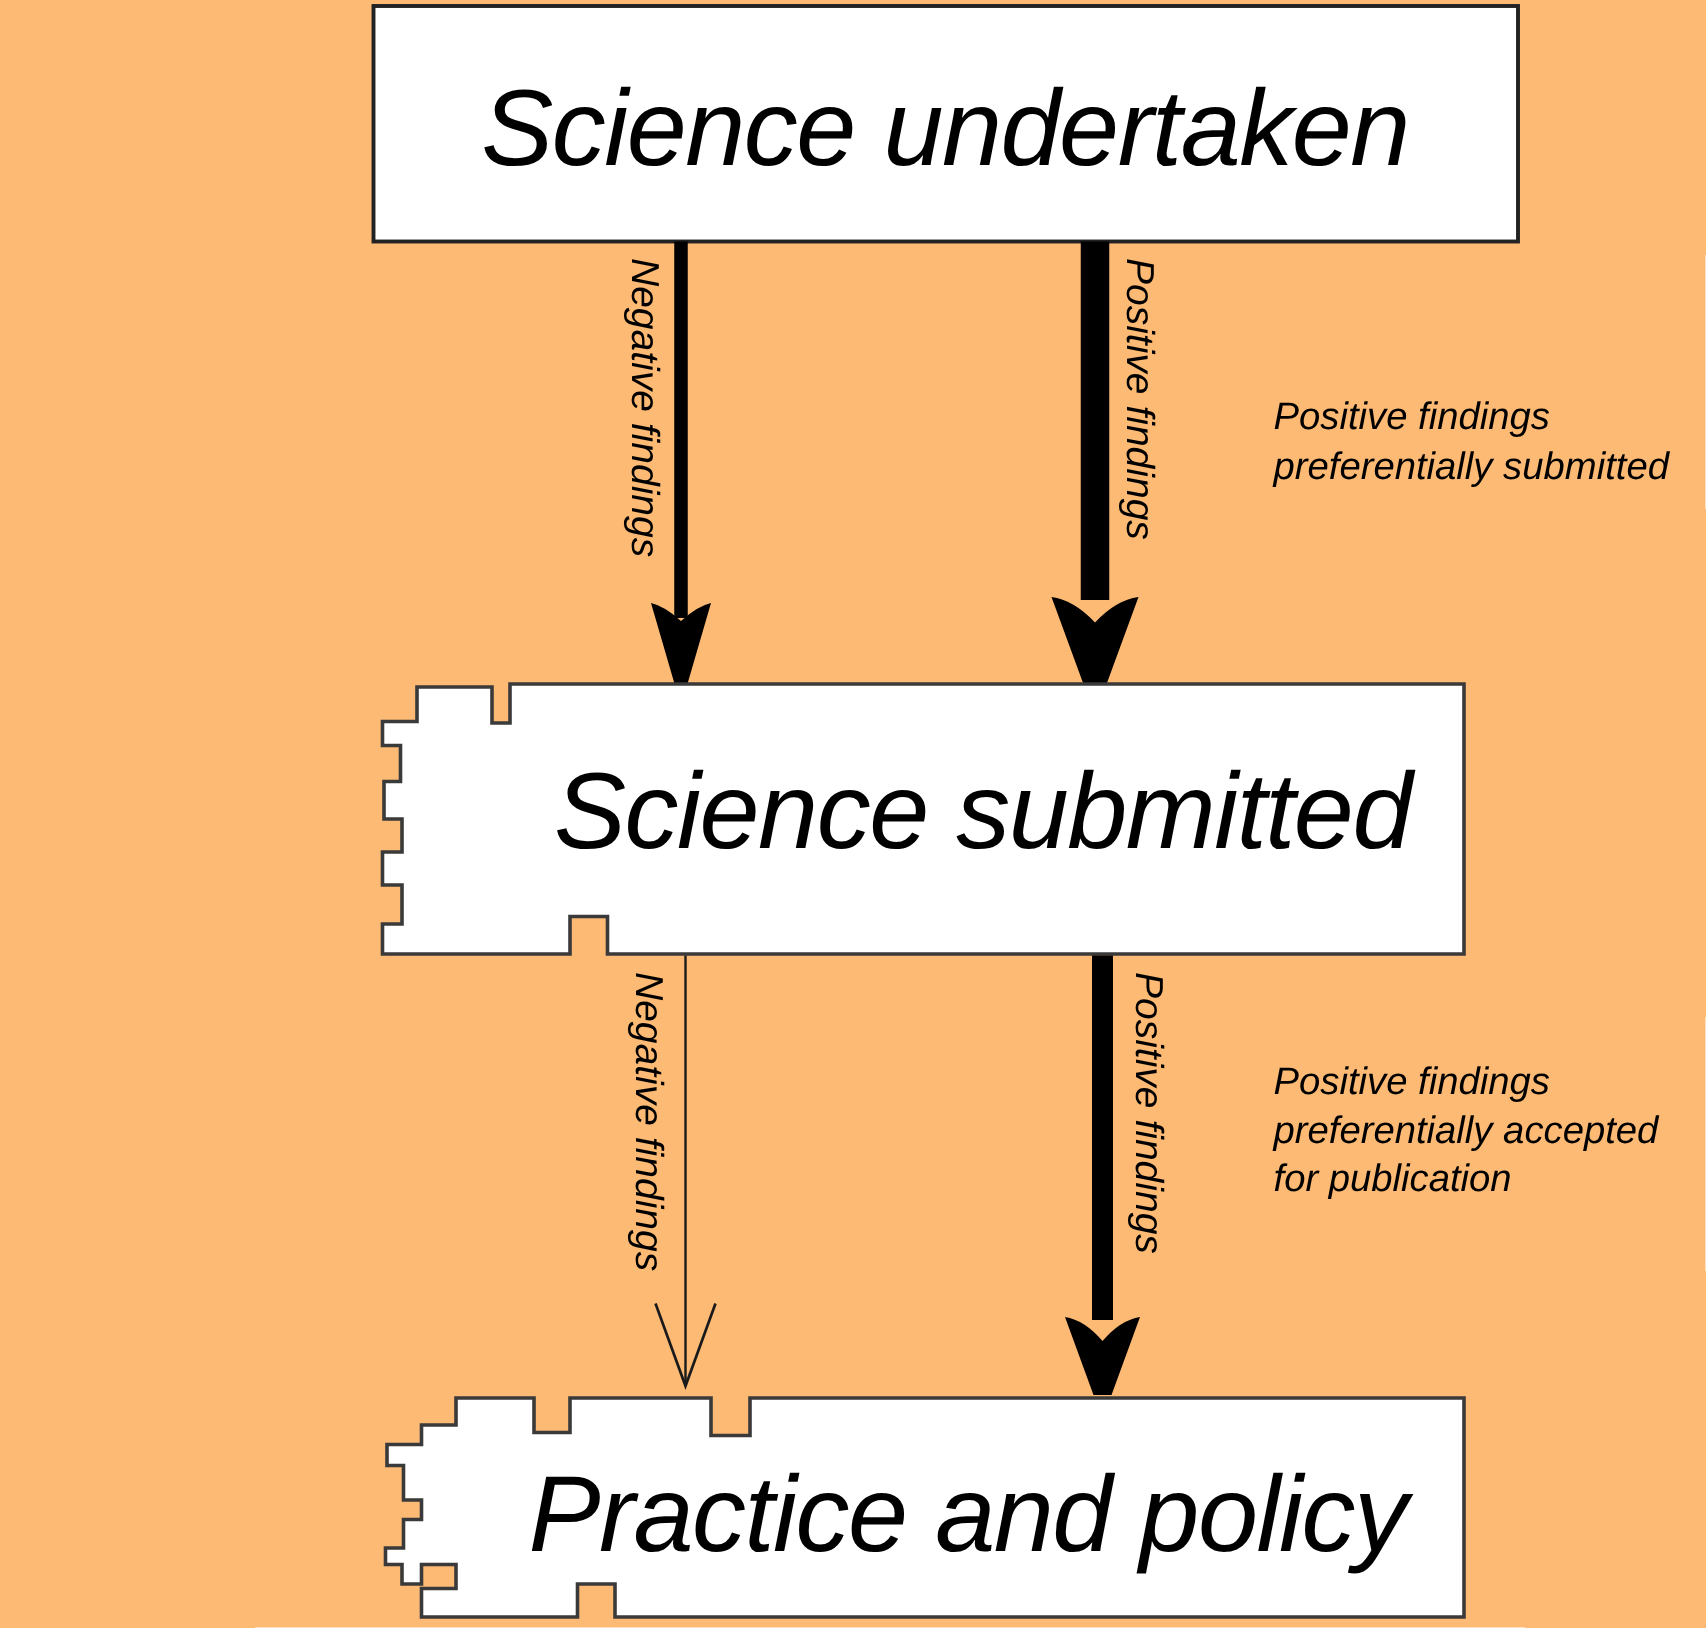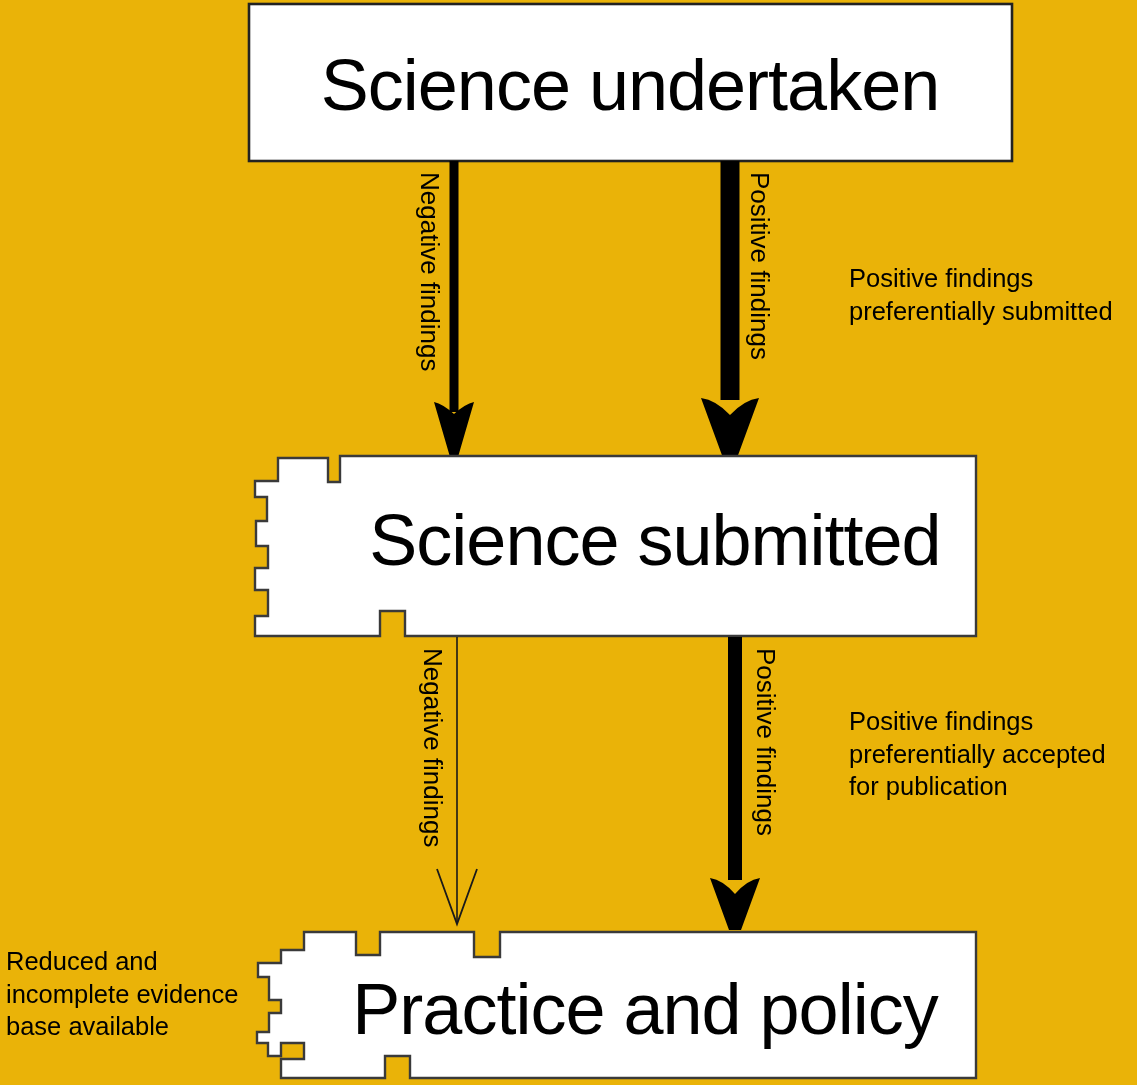--- a/index.html
+++ b/index.html
@@ -10,21 +10,22 @@
   }
   body {
     font-family: "Liberation Sans", sans-serif;
     color: #000000;
   }
   #diagram-root {
     position: relative;
     width: 1137px;
     height: 1085px;
     overflow: hidden;
-    background: #eab308;
+    background: #fdba74;
+    font-style: italic;
   }
   #diagram-svg {
     position: absolute;
     top: 0;
     left: 0;
     width: 1137px;
     height: 1085px;
   }
   .box-shape {
     fill: #ffffff;
@@ -191,17 +192,14 @@
 
   </svg>
 
   <div class="side-note" id="note-submitted">Positive findings
 preferentially submitted</div>
 
   <div class="side-note" id="note-accepted">Positive findings
 preferentially accepted
 for publication</div>
 
-  <div class="side-note" id="note-evidence">Reduced and
-incomplete evidence
-base available</div>
 
 </div>
 
 </body></html>

